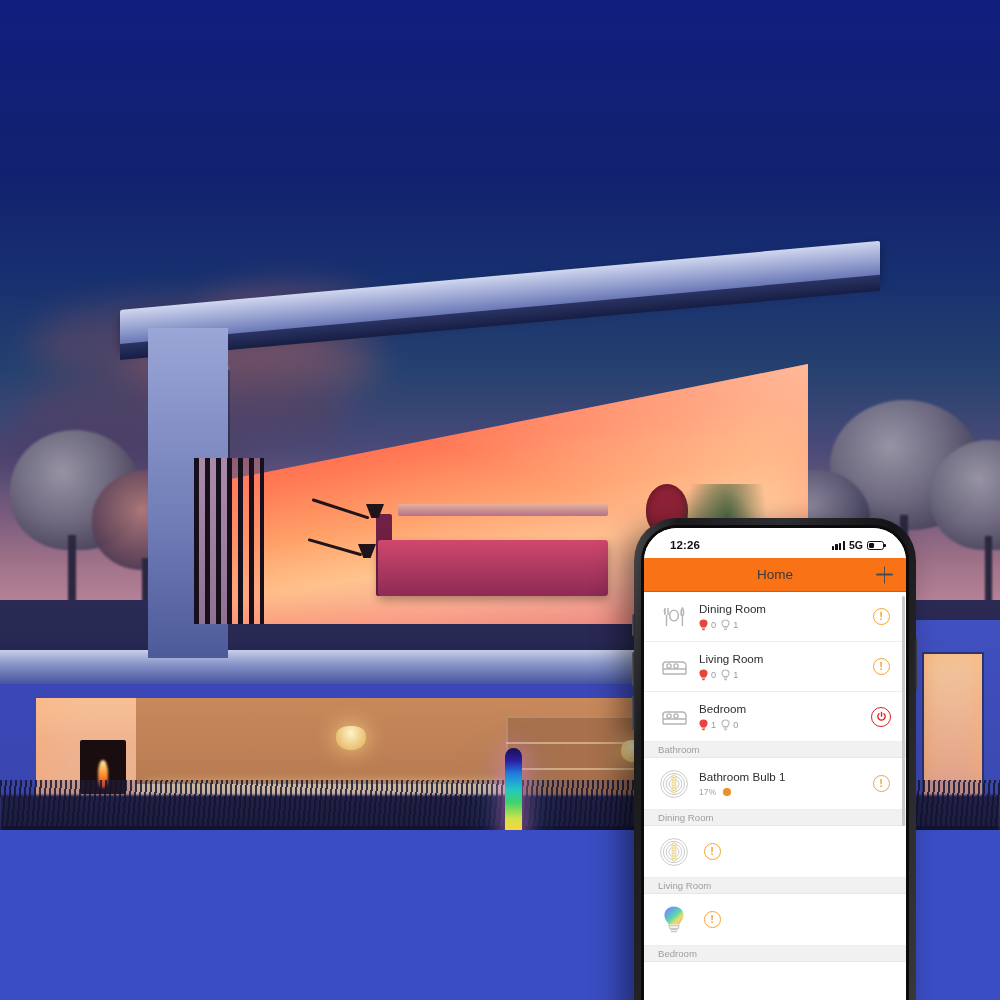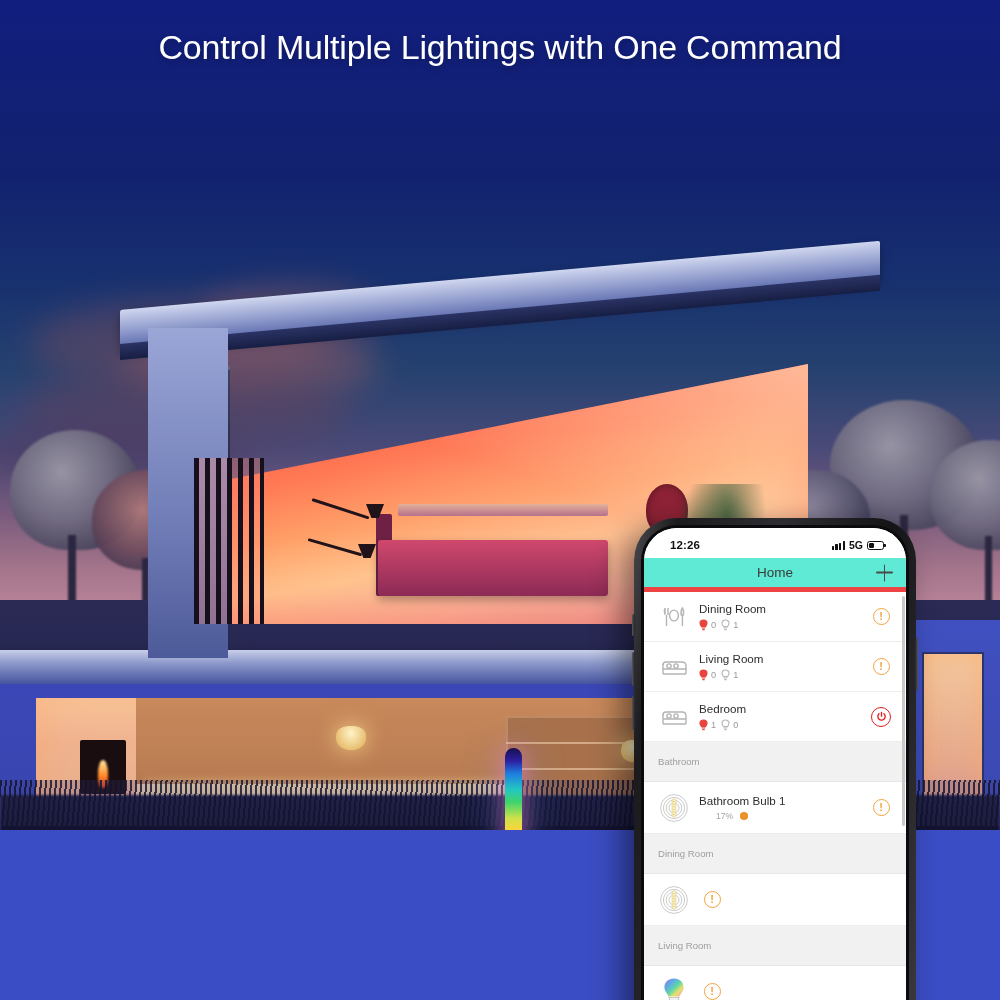--- a/index.html
+++ b/index.html
@@ -374,23 +374,23 @@
     position:relative; display:flex; align-items:center; padding:1px;
   }
   .batt:after {
     content:""; position:absolute; right:-3px; top:2.6px;
     width:1.6px; height:3.4px; background:#111; border-radius:0 1px 1px 0;
   }
   .batt span { display:block; height:100%; width:35%; background:#111; border-radius:1.2px; }
 
   
   .navbar {
-    height:34px; background:#5eead4;
+    height:34px; background:#f97316;
     display:flex; align-items:center; justify-content:center;
-    position:relative; border-bottom:5px solid #ef4444;
+    position:relative; border-bottom:1px solid #ef4444;
   }
   .nav-title { font-size:13.5px; color:#3a3a3a; font-weight:400; }
   .nav-plus {
     position:absolute; right:13px; top:50%; transform:translateY(-50%);
     width:17px; height:17px;
   }
   .nav-plus:before, .nav-plus:after {
     content:""; position:absolute; background:#4a4a4a; border-radius:1px;
   }
   .nav-plus:before { left:0; top:7.6px; width:17px; height:1.6px; }
@@ -430,28 +430,28 @@
     color:#F0A43C; font-size:11px; font-weight:bold; line-height:1;
   }
   .power-btn {
     width:20px; height:20px; border-radius:50%;
     border:1.8px solid #E02020;
     display:flex; align-items:center; justify-content:center;
     color:#E02020;
   }
 
   .section-hdr {
-    height:40px; background:#f1f1f1; display:flex; align-items:center;
+    height:16px; background:#f1f1f1; display:flex; align-items:center;
     padding:0 0 0 14px; border-bottom:1px solid #e6e6e6;
   }
   .section-hdr span { font-size:9.6px; color:#9e9e9e; }
 
   .dev-row { height:52px; }
   .dev-title { font-size:11.6px; color:#2d2d2d; margin-bottom:4px; }
-  .dev-sub { display:flex; align-items:center; gap:7px;margin-left:17px; }
+  .dev-sub { display:flex; align-items:center; gap:7px; }
   .dev-pct { font-size:8.6px; color:#a3a3a3; }
   .dev-dot { width:7.5px; height:7.5px; border-radius:50%; display:block; }
 </style>
 </head>
 <body>
 
 <div class="scene">
   <div class="sky"></div>
   <div class="cloud c1"></div>
   <div class="cloud c2"></div>
@@ -539,21 +539,20 @@
     <div class="side-struct"></div>
     <div class="side-window"></div>
   </div>
 
   <div class="hedge"></div>
   <div class="grass-tufts"></div>
   <div class="bottom-band"></div>
 </div>
 
 <div class="hero">
-  <div class="hero-sub">Control Multiple Lightings with One Command</div>
 </div>
 
 <div class="phone">
   <div class="phone-frame">
     <div class="side-btn sb1"></div>
     <div class="side-btn sb2"></div>
     <div class="side-btn sb3"></div>
     <div class="sb-right"></div>
 
     <div class="phone-inner">

